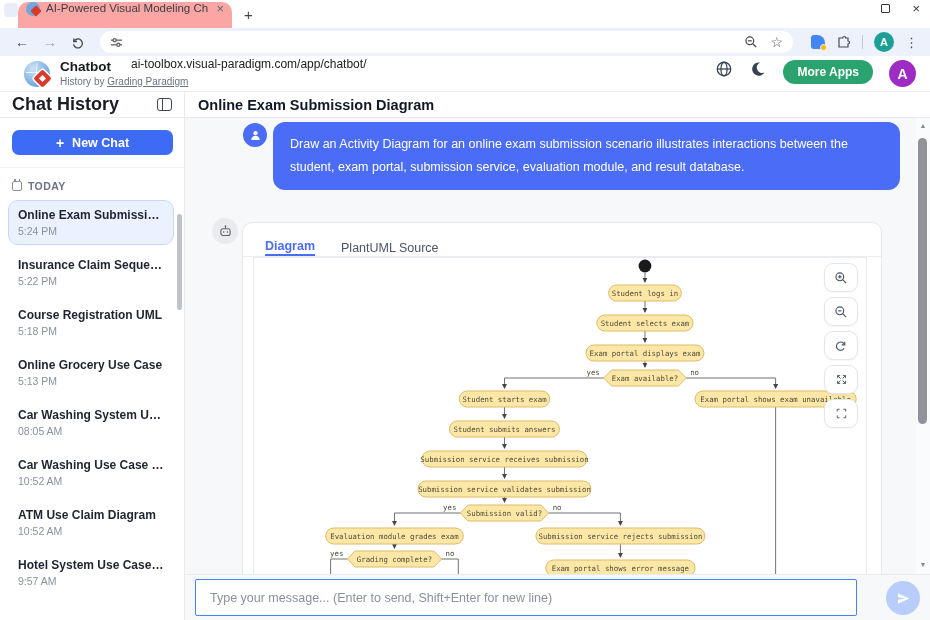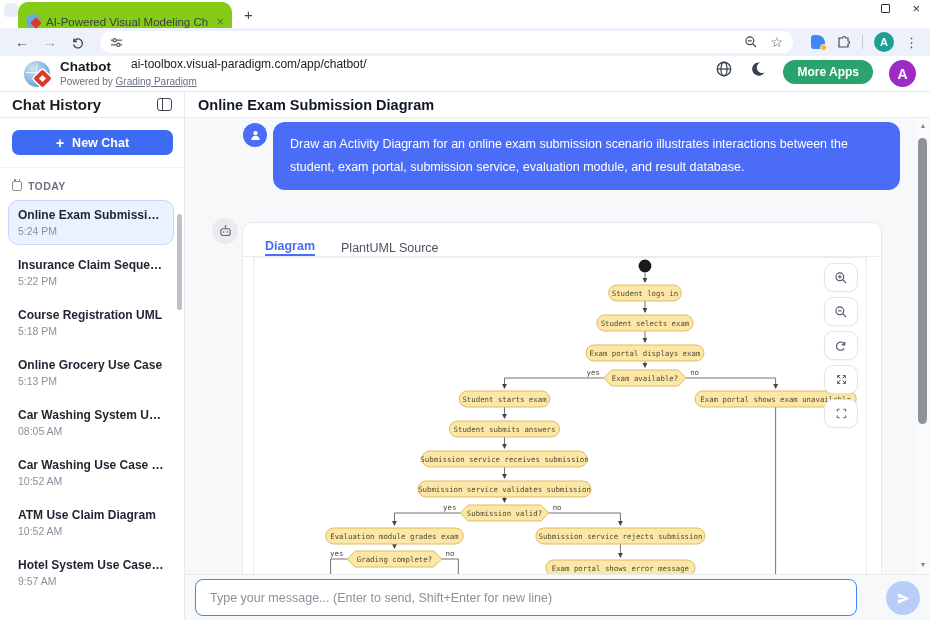--- a/index.html
+++ b/index.html
@@ -1,21 +1,21 @@
 <!DOCTYPE html>
 <html><head>
 <meta charset="utf-8">
 <style>
   * { margin:0; padding:0; box-sizing:border-box; }
   html,body { width:930px; height:620px; overflow:hidden; font-family:"Liberation Sans", sans-serif; background:#fff; }
 
   
   .tabstrip { height:28px; background:#fff; position:relative; }
   .tab-edge { position:absolute; left:4px; top:3px; width:14px; height:14px; border-radius:4px; background:#e8edf8; }
-  .tab { position:absolute; left:18px; top:2px; width:214px; height:26px; background:#84cc16; border-radius:10px 10px 0 0; display:flex; align-items:flex-end; padding:0 8px; gap:6px; }
+  .tab { position:absolute; left:18px; top:2px; width:214px; height:26px; background:#fca5a5; border-radius:10px 10px 0 0; display:flex; align-items:flex-start; padding:0 8px; gap:6px; }
   .tab-title { font-size:11.5px; color:#3c4043; white-space:nowrap; overflow:hidden; text-overflow:ellipsis; flex:1; }
   .tab-close { font-size:13px; color:#5f6368; cursor:default; line-height:1; }
   .newtab { position:absolute; left:244px; top:6px; font-size:15px; color:#444; }
   .wincontrols { position:absolute; right:10px; top:2px; display:flex; gap:22px; align-items:center; }
   .win-max { width:9px; height:9px; border:1.2px solid #333; border-radius:1px; }
   .win-close { font-size:13px; color:#333; line-height:1; }
 
   .toolbar { height:28px; background:#edf1fc; display:flex; align-items:center; padding:0 10px; gap:4px; }
   .nav-ico { font-size:14px; color:#474c51; width:24px; text-align:center; }
   .nav-ico.dim { color:#9aa0a6; }
@@ -43,21 +43,21 @@
   .powered { font-size:10px; color:#6b7280; }
   .powered a { color:#6b7280; text-decoration:underline; }
   .appbar-right { margin-left:auto; display:flex; align-items:flex-start; gap:16px; }
   .hdr-ico { width:18px; height:18px; color:#374151; }
   .more-apps { background:#2aa36e; color:#fff; font-size:12px; font-weight:bold; border:none; border-radius:13px; padding:5px 14px; }
   .user-avatar-hdr { width:27px; height:27px; border-radius:50%; background:#9d2bc4; color:#fff; font-weight:bold; font-size:14px; display:flex; align-items:center; justify-content:center; }
 
   
   .panelbar { height:26px; display:flex; background:#fff; border-bottom:1px solid #e9eaee; }
   .panelbar-left { width:185px; flex:none; border-right:1px solid #e9eaee; display:flex; align-items:center; padding:0 12px; }
-  .ph-title { font-size:15px; font-weight:bold; color:#1b1e24; }
+  .ph-title { font-size:18px; font-weight:bold; color:#1b1e24; }
   .panel-toggle { margin-left:auto; width:15px; height:13px; border:1.4px solid #3f4650; border-radius:3px; position:relative; }
   .panel-toggle::after { content:""; position:absolute; left:4px; top:0; bottom:0; width:1.4px; background:#3f4650; }
   .panelbar-right { flex:1; display:flex; align-items:center; padding:0 13px; }
   .page-title { font-size:14.5px; font-weight:bold; color:#111827; }
 
   
   .content { display:flex; height:502px; }
   .sidebar { width:185px; flex:none; background:#fff; border-right:1px solid #e9eaee; position:relative; padding:12px 0 0 0; }
   .main { flex:1; background:#f7f8fa; position:relative; overflow:hidden; }
 
@@ -92,21 +92,21 @@
   .zbtn { width:34px; height:29px; background:#fff; border:1px solid #e3e6ea; border-radius:9px; display:flex; align-items:center; justify-content:center; color:#4b5563; box-shadow:0 1px 2px rgba(0,0,0,.04); }
 
   
   .chat-scroll { position:absolute; right:0; top:0; width:14px; height:456px; background:#fafbfc; }
   .cs-arrow { position:absolute; left:0; width:14px; text-align:center; font-size:7px; color:#80868b; }
   .cs-up { top:4px; } .cs-down { bottom:6px; }
   .cs-thumb { position:absolute; left:2px; top:20px; width:9px; height:286px; border-radius:5px; background:#8f9399; }
 
   
   .composer { position:absolute; left:0; right:0; bottom:0; height:46px; border-top:1px solid #e9ebee; background:#f7f8fa; }
-  .composer input { position:absolute; left:10px; top:4px; width:662px; height:37px; border:1.6px solid #4285f4; border-radius:8px; background:#fff; padding:0 14px; font-size:12.5px; color:#333; font-family:"Liberation Sans", sans-serif; }
+  .composer input { position:absolute; left:10px; top:4px; width:662px; height:37px; border:1.6px solid #4285f4; border-radius:2px; background:#fff; padding:0 14px; font-size:12.5px; color:#333; font-family:"Liberation Sans", sans-serif; }
   .composer input::placeholder { color:#8a919c; }
   .send-btn { position:absolute; right:10px; top:6px; width:34px; height:34px; border-radius:50%; background:#b9cdfa; border:none; display:flex; align-items:center; justify-content:center; }
 
   
   .dsvg text { font-family:"DejaVu Sans Mono", monospace; font-size:7.5px; fill:#4d4a38; }
   .dsvg .edge-lbl { fill:#55524a; }
 </style>
 </head>
 <body>
 
@@ -168,21 +168,21 @@
 <div class="appbar">
   <span class="vp-logo">
     <span class="vp-globe"></span>
       <span class="vp-mer"></span>
       <span class="vp-par"></span>
       <span class="vp-diamond"></span>
   </span>
   <div class="app-titles">
     <span class="app-name">Chatbot</span>
     <span class="powered">
-      <span>Powered by</span>
+      <span>History by</span>
       <a>Grading Paradigm</a>
     </span>
   </div>
   <div class="appbar-right">
     <svg class="hdr-ico" viewBox="0 0 20 20" fill="none" stroke="#374151" stroke-width="1.4">
       <circle cx="10" cy="10" r="7.5"></circle>
         <ellipse cx="10" cy="10" rx="3.4" ry="7.5"></ellipse>
         <line x1="2.5" y1="10" x2="17.5" y2="10"></line>
     </svg>
     <svg class="hdr-ico" viewBox="0 0 20 20" fill="#374151">

